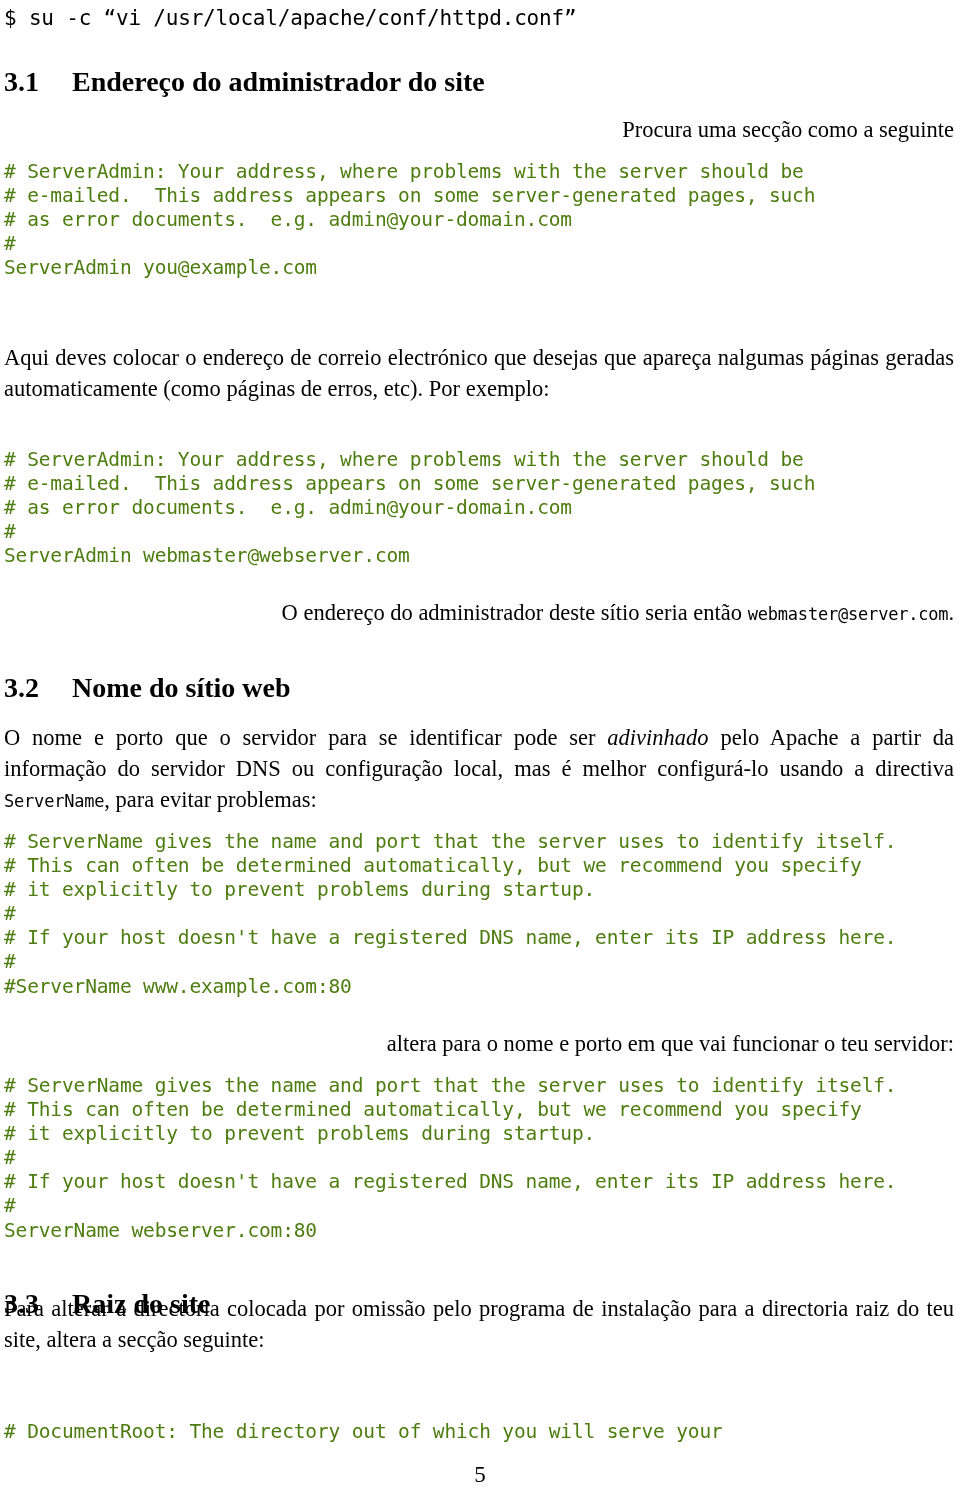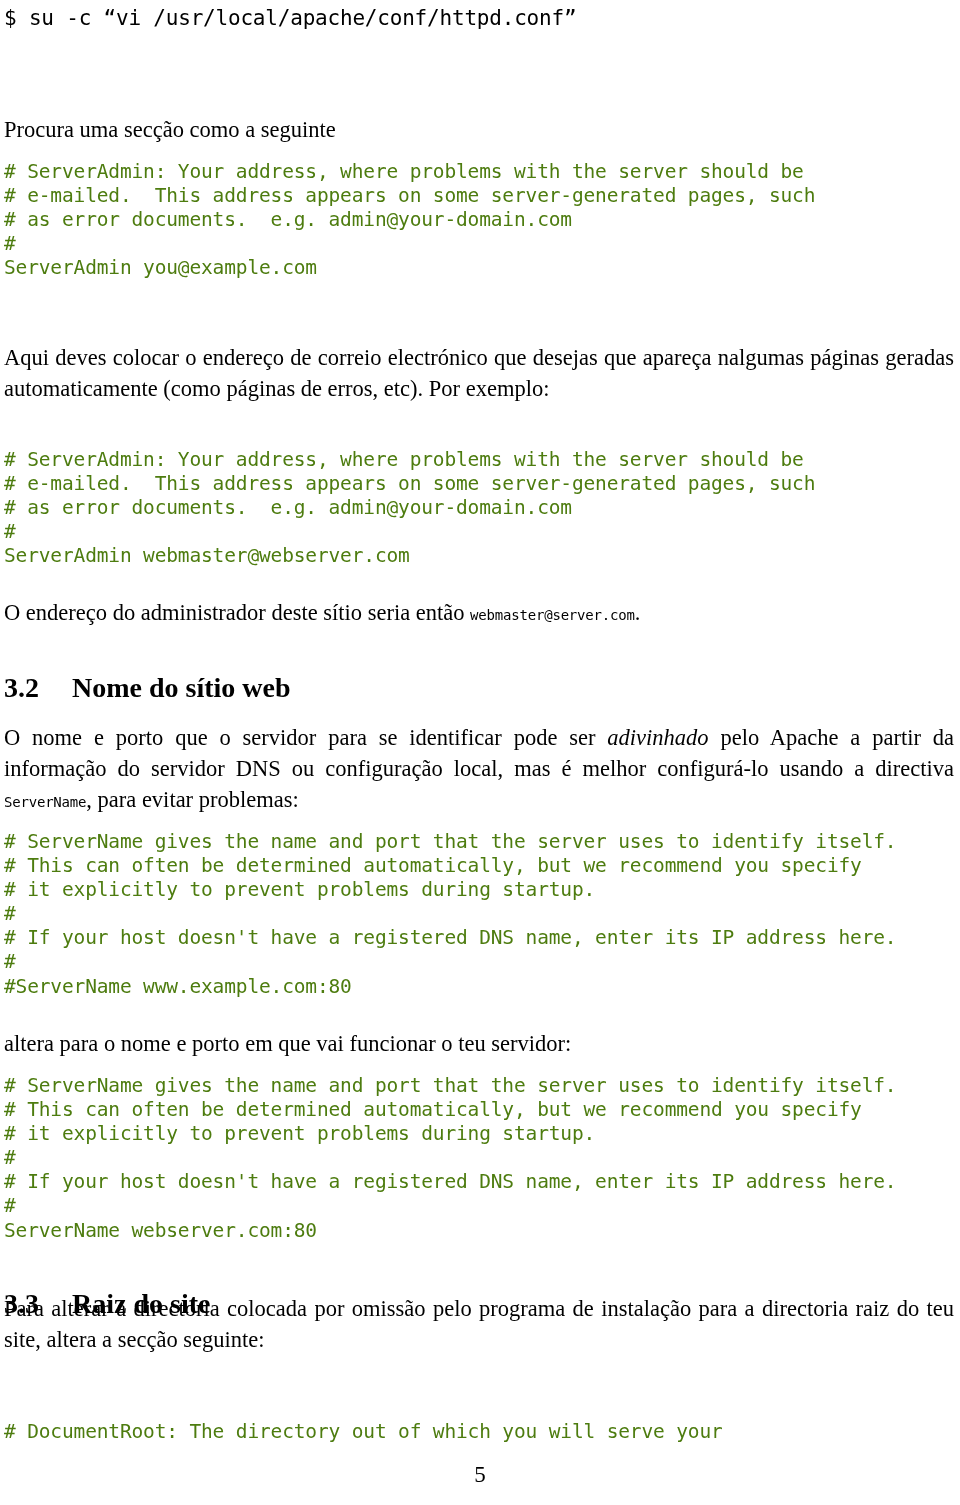--- a/index.html
+++ b/index.html
@@ -52,24 +52,24 @@
   
   p.body {
     font-family: "Liberation Serif", serif;
     font-size: 22.5px;
     line-height: 31px;
     margin: 0;
     text-align: justify;
     text-justify: inter-word;
     hyphens: manual;
   }
-  p.body.nojustify { text-align: left; }
+  p.body.nojustify { text-align: right; }
   code.inline {
     font-family: "DejaVu Sans Mono", "Liberation Mono", monospace;
-    font-size: 14px;
+    font-size: 17px;
     letter-spacing: -0.2px;
   }
   i.ital { font-style: italic; }
 
   .abs { position: absolute; left: 4px; }
   .pageno {
     position: absolute;
     left: 0;
     width: 960px;
     text-align: center;
@@ -77,20 +77,21 @@
     font-size: 23px;
   }
 </style>
 </head>
 <body>
 
 <div class="page">
 
   <div class="abs cmdline" style="top:4px;">$ su -c “vi /usr/local/apache/conf/httpd.conf”</div>
 
+  <h2 class="section abs" style="top:66px;"><span class="secnum">3.1</span><span>Endereço do administrador do site</span></h2>
 
   <p class="body nojustify abs" style="top:114px; width:950px;">Procura uma secção como a seguinte</p>
 
   <div class="code abs" style="top:160px;"># ServerAdmin: Your address, where problems with the server should be
 # e-mailed.  This address appears on some server-generated pages, such
 # as error documents.  e.g. admin@your-domain.com
 #
 ServerAdmin you@example.com</div>
 
   <p class="body abs" style="top:342px; width:950px;">Aqui deves colocar o endereço de correio electrónico que desejas que apareça nalgumas páginas geradas automaticamente (como páginas de erros, etc).  Por exemplo:</p>

